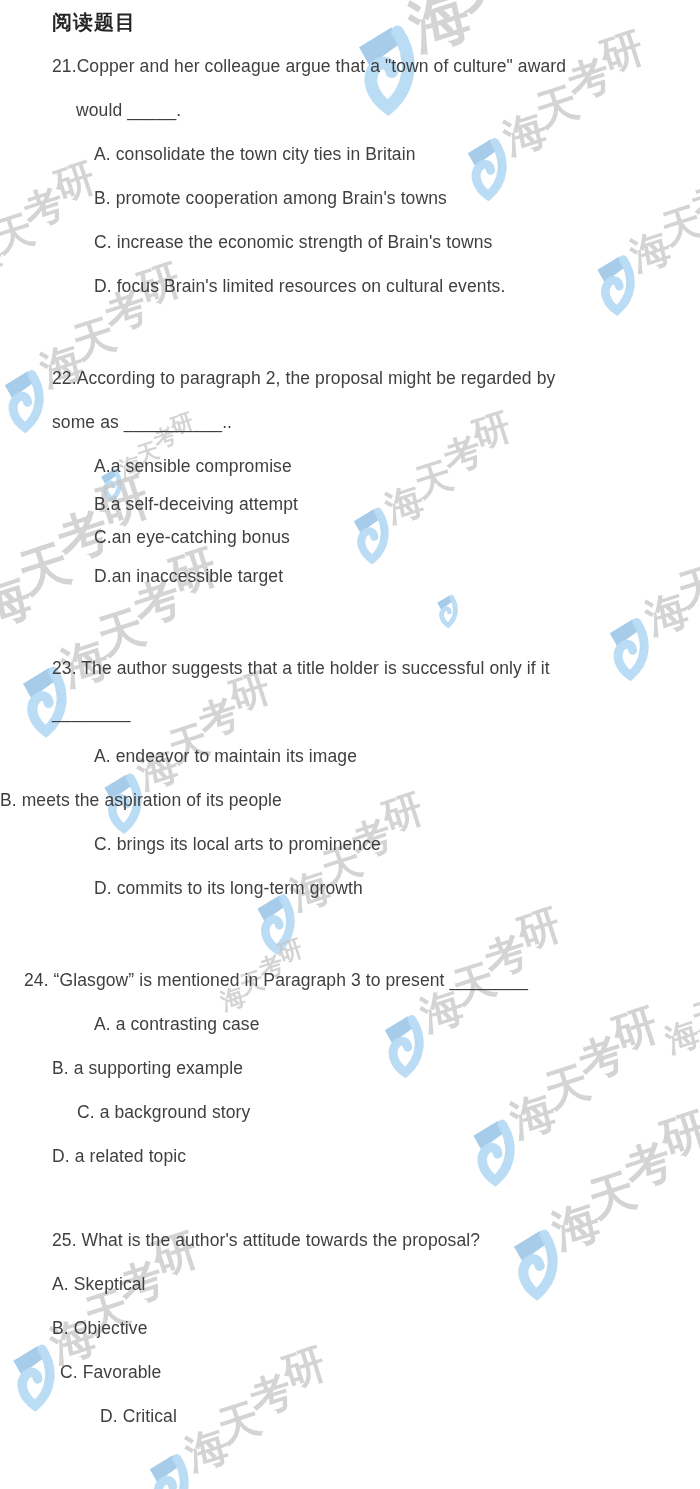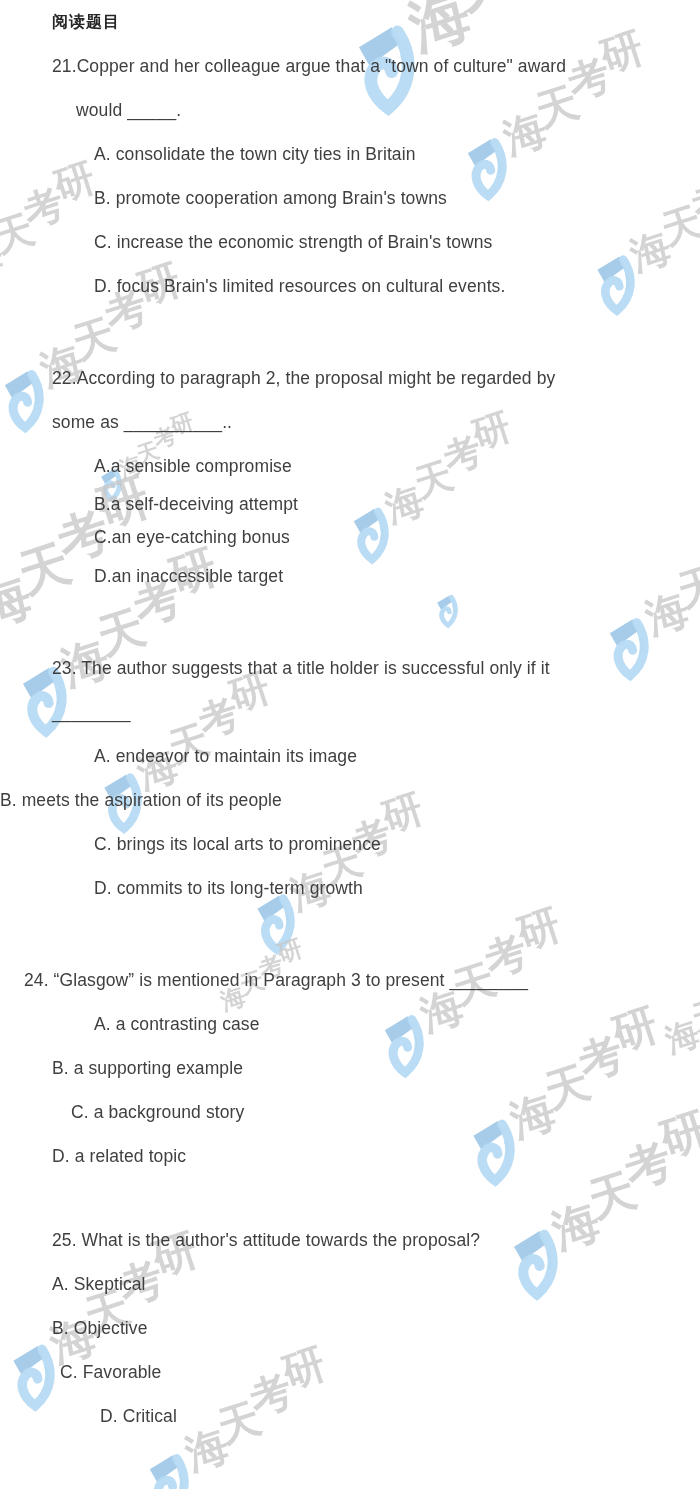--- a/index.html
+++ b/index.html
@@ -5,21 +5,21 @@
   html,body{margin:0;padding:0;background:#ffffff;}
   .page{
     position:relative;width:700px;height:1489px;overflow:hidden;background:#ffffff;
     font-family:"Liberation Sans","DejaVu Sans",sans-serif;
   }
   .layer{position:absolute;top:0;left:0;width:100%;height:100%;}
   #watermark-layer{z-index:1;pointer-events:none;}
   #content-layer{z-index:2;}
   .heading-row{
     height:44px;display:flex;align-items:center;padding-left:52px;
-    font-size:16px;font-weight:bold;color:#262626;letter-spacing:1px;font-family:Liberation Mono, monospace;
+    font-size:20px;font-weight:bold;color:#262626;letter-spacing:1px;font-family:Liberation Mono, monospace;
   }
   .row{
     height:44px;display:flex;align-items:center;
     font-size:17.5px;color:#3f3f3f;white-space:pre;letter-spacing:0.1px;
   }
   .row.compact{height:33px;}
   .wm{position:absolute;transform-origin:top left;}
   .wm-logo{position:absolute;top:0;left:0;}
   .wm-char{
     position:absolute;color:#c8c8c8;opacity:0.78;font-weight:bold;
@@ -245,21 +245,21 @@
           <div class="row" style="padding-left: 52px;">________</div>
           <div class="row" style="padding-left: 94px;">A. endeavor to maintain its image</div>
           <div class="row" style="">B. meets the aspiration of its people</div>
           <div class="row" style="padding-left: 94px;">C. brings its local arts to prominence</div>
           <div class="row" style="padding-left: 94px;">D. commits to its long-term growth</div>
         </div>
         <div style="margin-top: 48px;">
           <div class="row" style="padding-left: 24px;">24. “Glasgow” is mentioned in Paragraph 3 to present ________</div>
           <div class="row" style="padding-left: 94px;">A. a contrasting case</div>
           <div class="row" style="padding-left: 52px;">B. a supporting example</div>
-          <div class="row" style="padding-left: 71px;">C. a background story</div>
+          <div class="row" style="padding-left: 52px; margin-left: 25px;">C. a background story</div>
           <div class="row" style="padding-left: 52px;">D. a related topic</div>
         </div>
         <div style="margin-top: 40px;">
           <div class="row" style="padding-left: 52px;">25. What is the author's attitude towards the proposal?</div>
           <div class="row" style="padding-left: 52px;">A. Skeptical</div>
           <div class="row" style="padding-left: 52px;">B. Objective</div>
           <div class="row" style="padding-left: 60px;">C. Favorable</div>
           <div class="row" style="padding-left: 52px; margin-left: 48px;">D. Critical</div>
         </div>
       </div>

